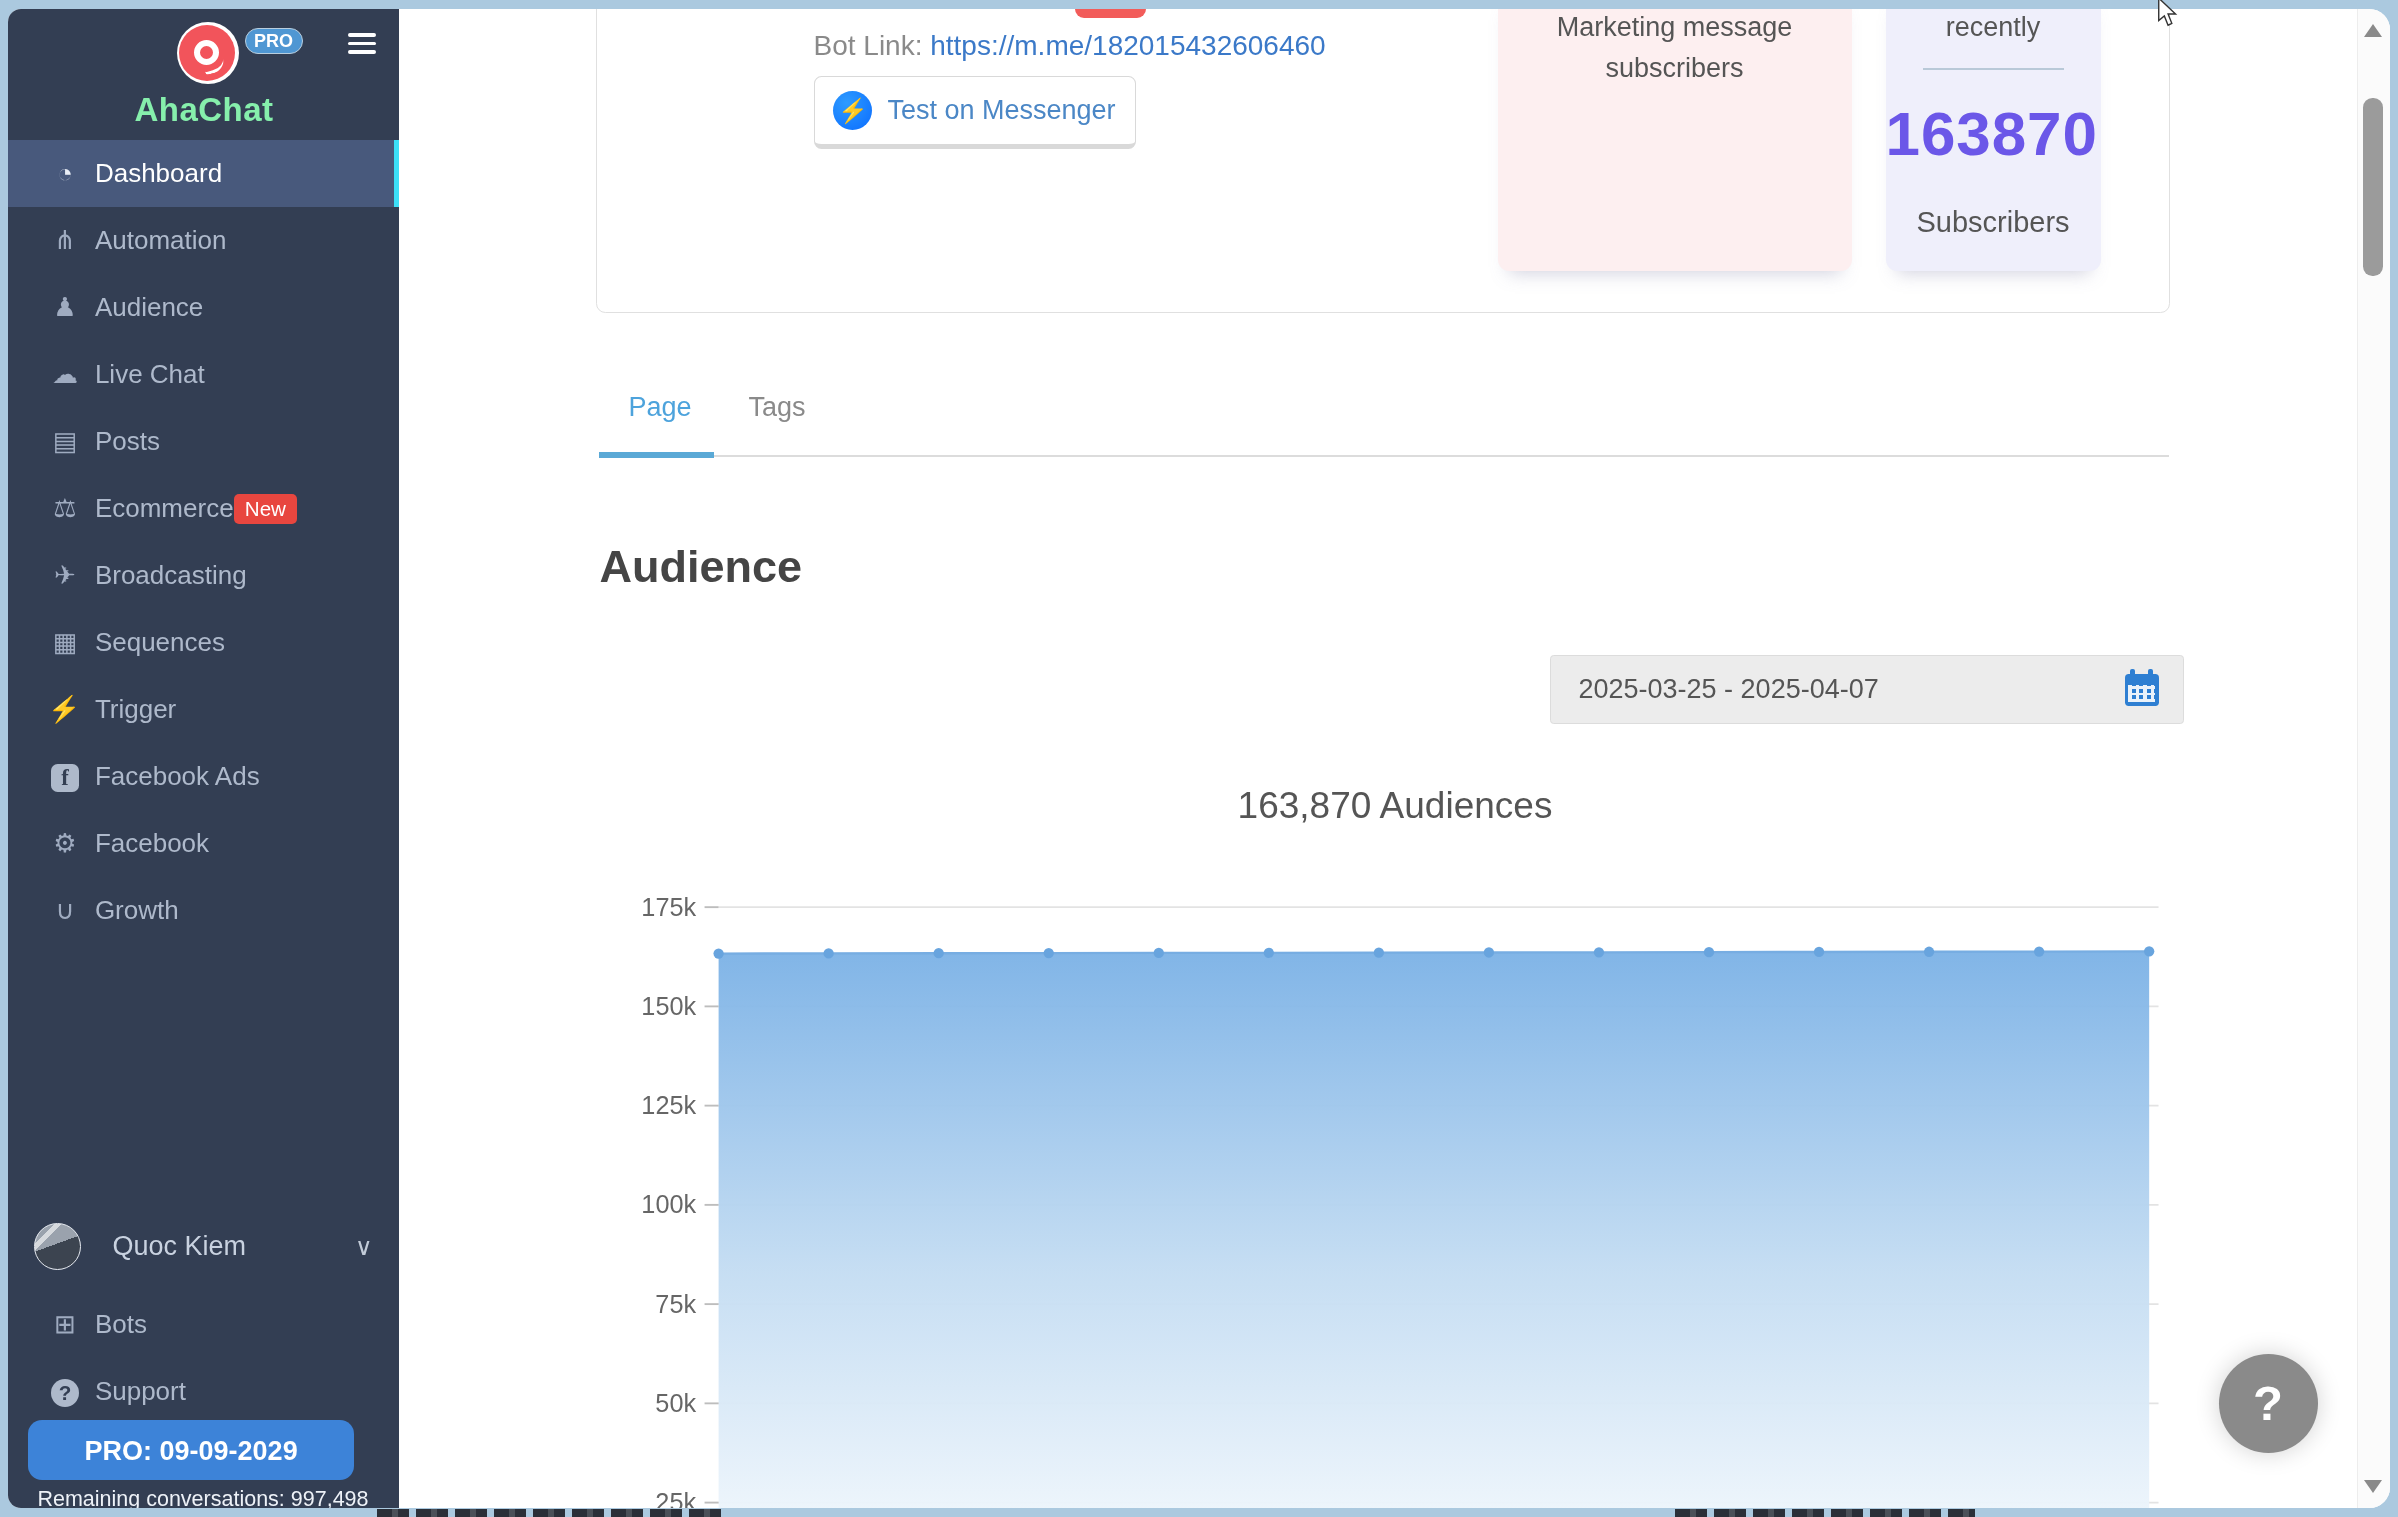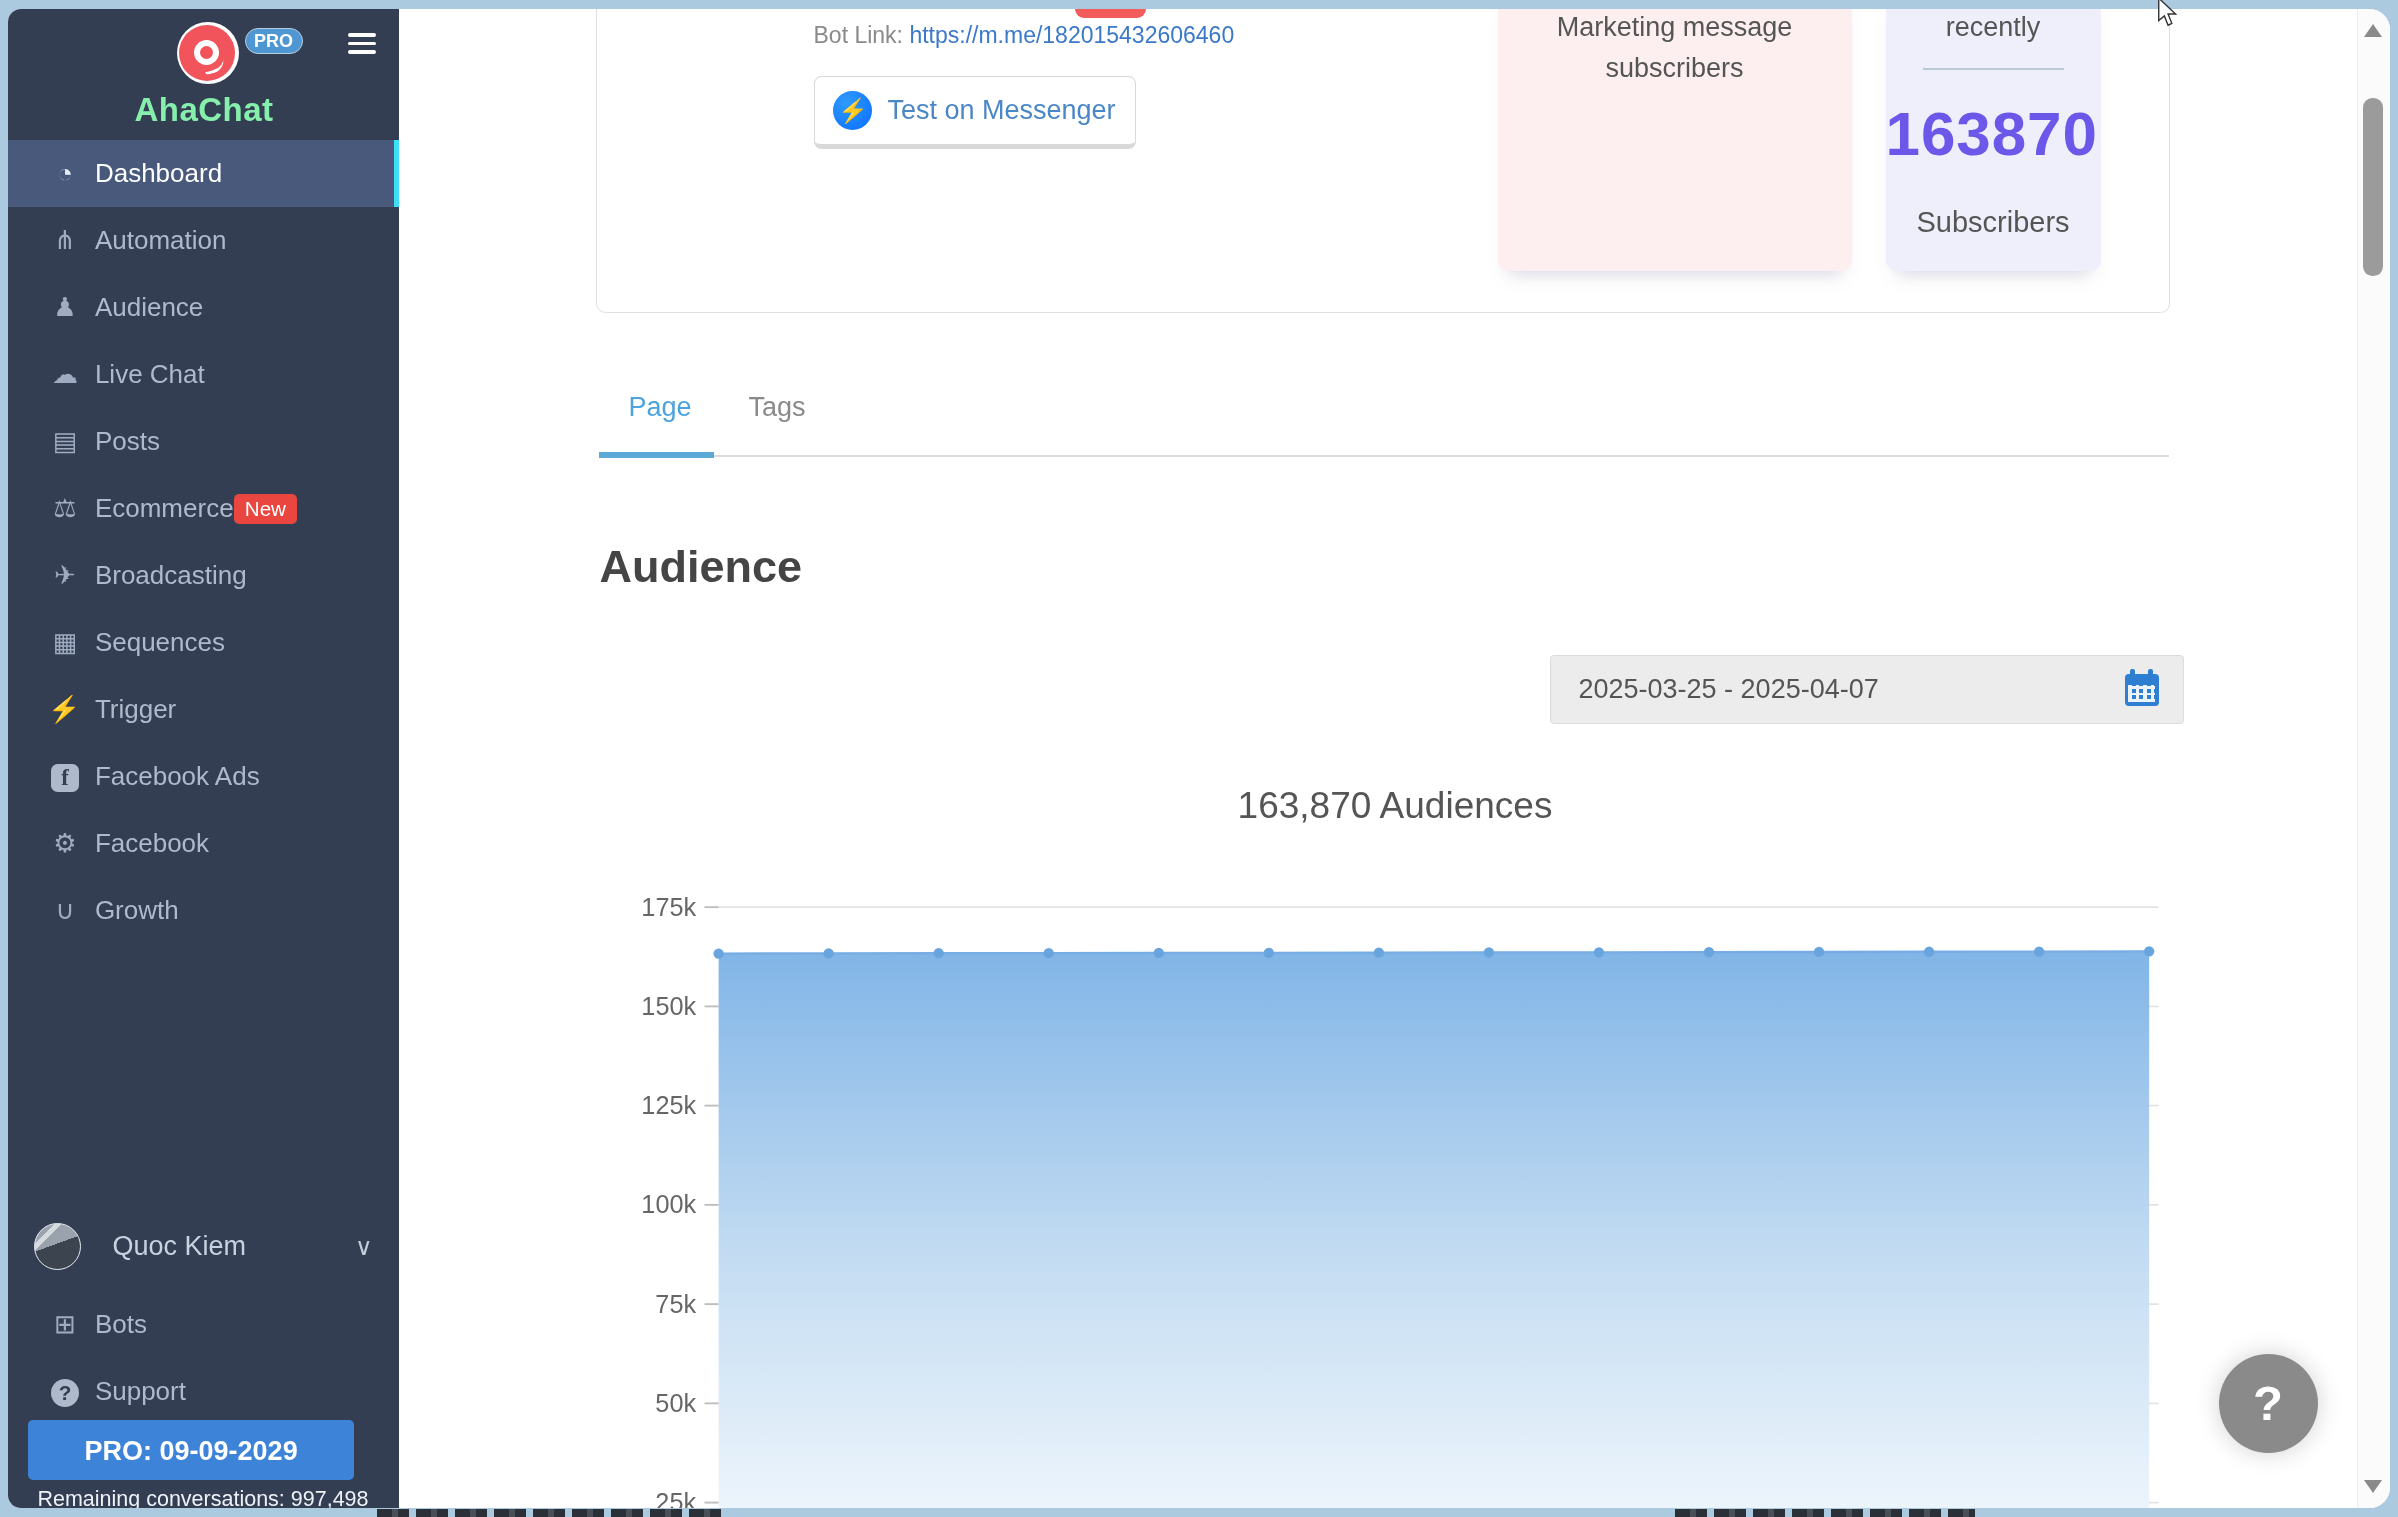--- a/index.html
+++ b/index.html
@@ -57,33 +57,33 @@
     width:45px;height:45px;border-radius:50%;margin-left:26px;flex:0 0 45px;
     background:
       linear-gradient(135deg,rgba(255,255,255,.85) 0 12%,transparent 12% 22%,rgba(255,255,255,.6) 22% 30%,transparent 30%),
       linear-gradient(160deg,#9aa2ad 0 45%,#3c4450 45% 100%);
     border:1.9px solid #e7ebf1;
   }
   .user-name{margin-left:32px;flex:1;}
   .chev{margin-right:26px;color:#c2cbd8;font-size:24px;}
   .footer-menu{position:absolute;left:0;top:1282px;width:391px;}
   .pro-btn{
-    position:absolute;left:20.6px;top:1411px;width:326px;height:60px;border-radius:5px;
+    position:absolute;left:20.6px;top:1411px;width:326px;height:60px;border-radius:14px;
     background:#3d83d8;color:#fff;font-size:27px;font-weight:bold;text-align:center;line-height:60px;
     cursor:pointer;border:0;font-family:"Liberation Sans",sans-serif;
   }
   .remaining{position:absolute;left:0;top:1478px;width:391px;text-align:center;color:#eef2f8;font-size:21.5px;}
   
   .main{position:absolute;left:391px;top:0;width:1961px;height:1499px;background:#fff;}
   .top-card{
     position:absolute;left:197px;top:-28px;width:1572px;height:330px;background:#fff;
     border:1.9px solid #e0e0e0;border-radius:9.4px;
   }
   .red-pill{position:absolute;left:676px;top:0;width:71px;height:8.4px;background:#f25c5a;border-radius:0 0 9.4px 9.4px;}
-  .botlink{position:absolute;left:217px;top:40px;font-size:23px;color:#8a8a8a;}
+  .botlink{position:absolute;left:217px;top:48px;font-size:28px;color:#8a8a8a;}
   .botlink a{color:#3b79c8;text-decoration:none;}
   .test-btn{
     position:absolute;left:217px;top:94px;width:320px;height:67px;background:#fff;
     border:1.9px solid #d9d9d9;border-bottom:5.6px solid #d9d9d9;border-radius:7.5px;
     display:flex;align-items:center;justify-content:center;cursor:pointer;
     font-family:"Liberation Sans",sans-serif;
   }
   .msgr{width:39px;height:39px;border-radius:50%;background:radial-gradient(circle at 35% 30%,#2e9bff,#0a6cff);
     color:#fff;font-size:24px;text-align:center;line-height:39px;margin-right:15px;flex:0 0 39px;}
   .test-label{color:#4b87c6;font-size:27px;}

